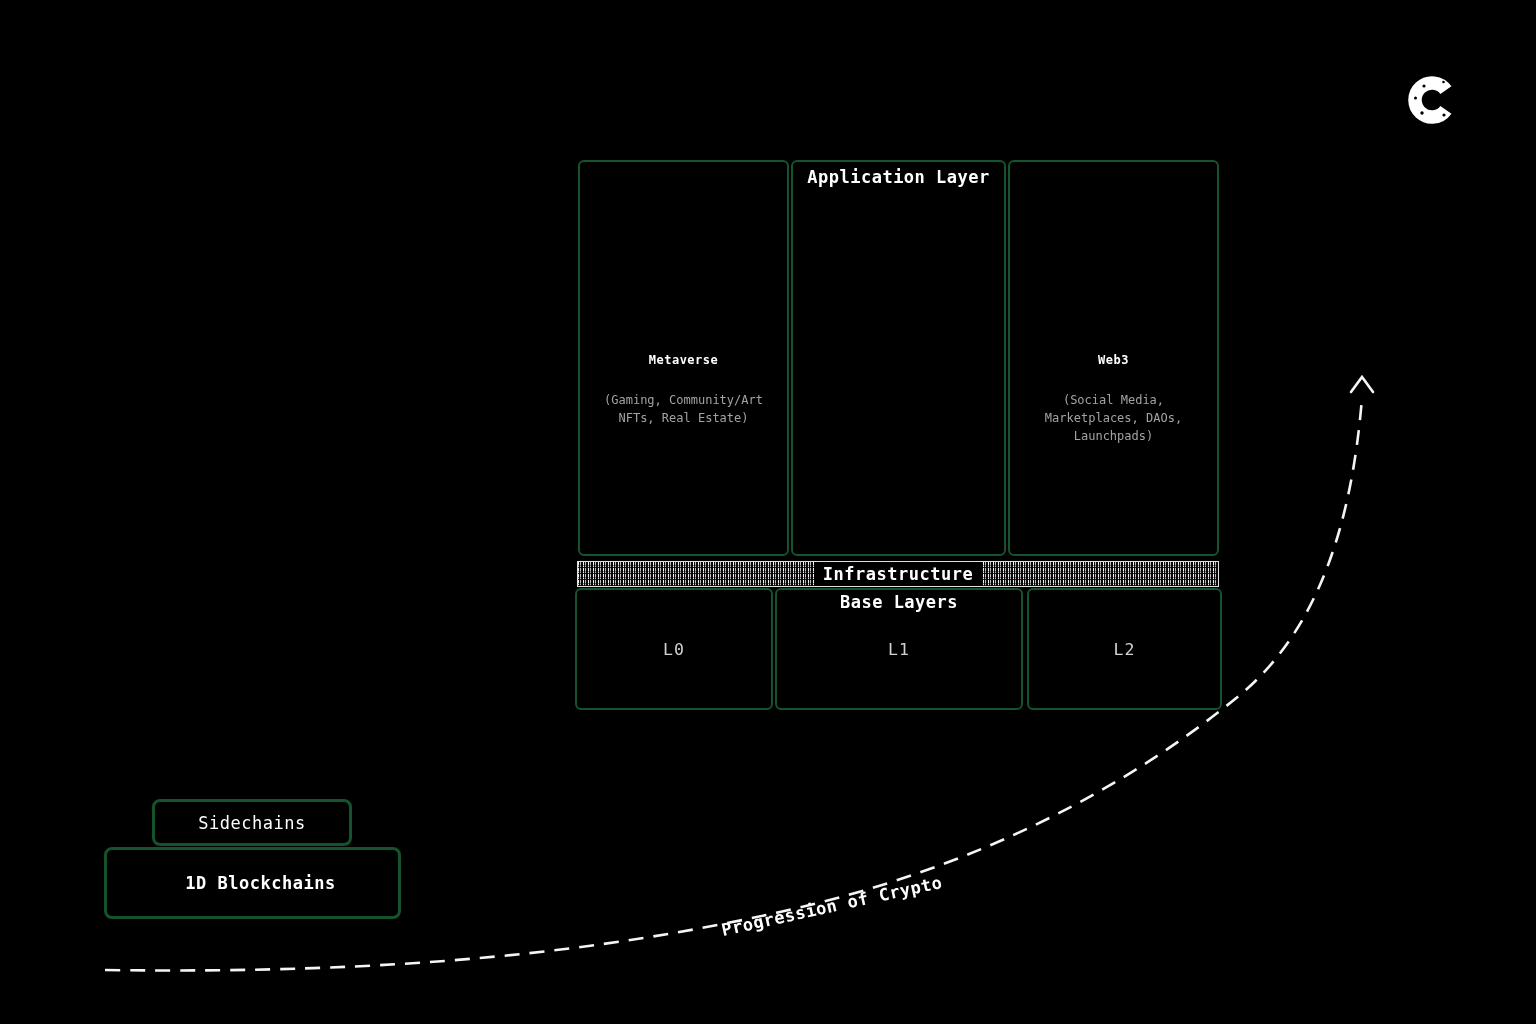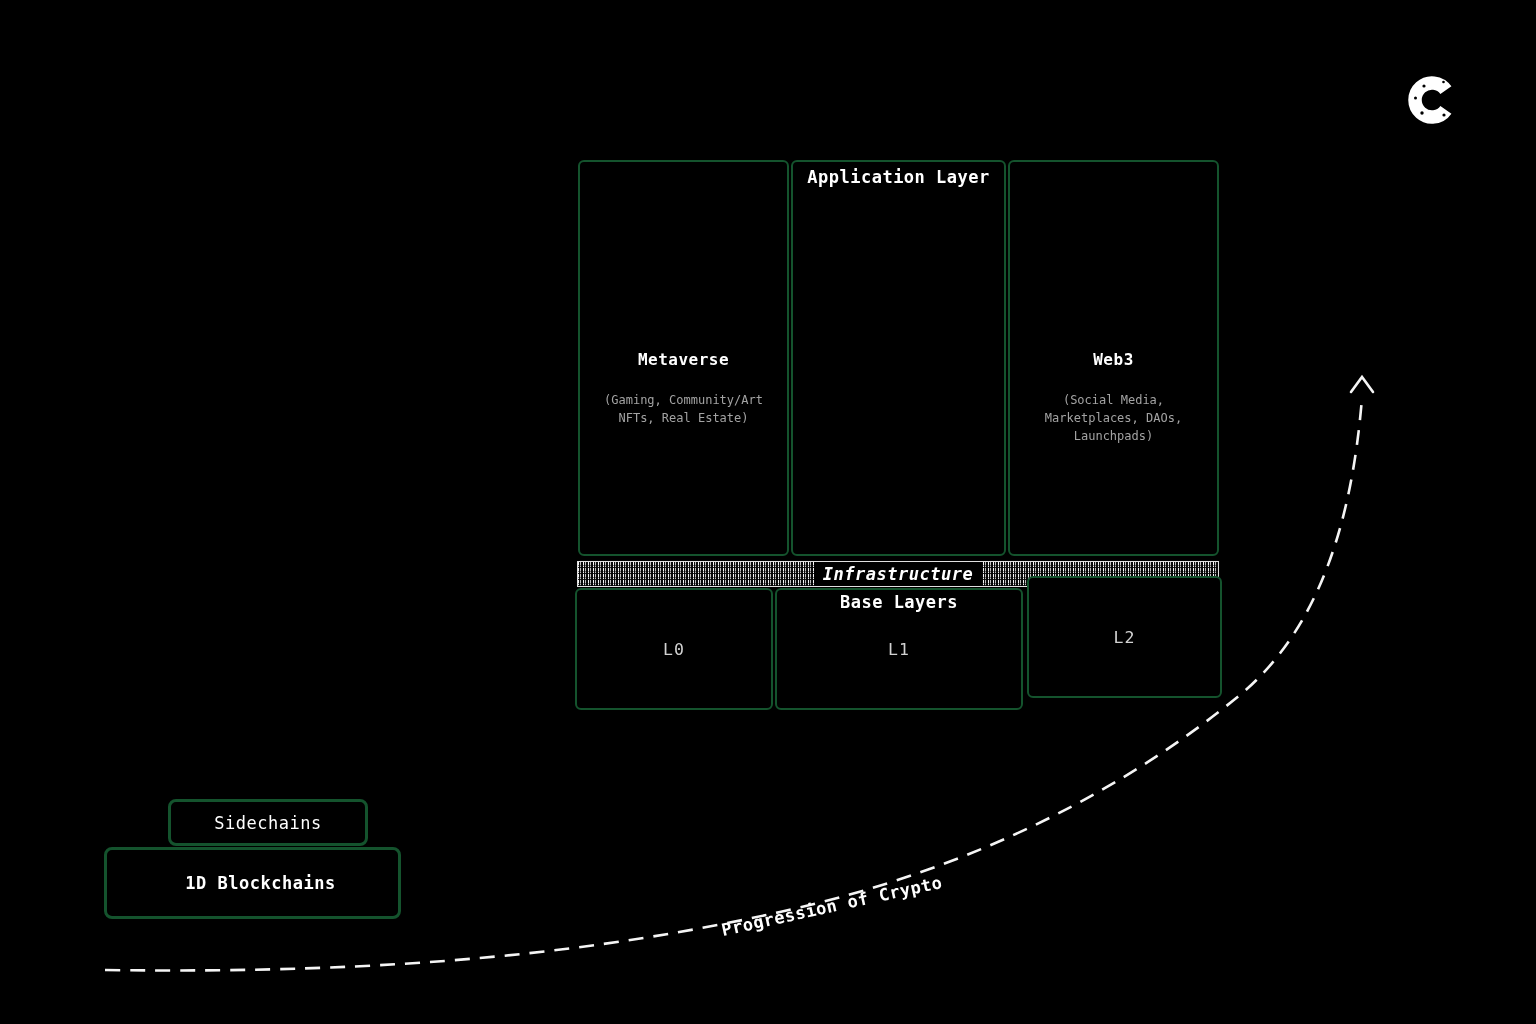--- a/index.html
+++ b/index.html
@@ -21,51 +21,51 @@
   .box{position:absolute;box-sizing:border-box;background:#000;border:2px solid #14532d;border-radius:6px;}
 
   
   .app-col{color:#fff;}
   .col1{left:578px;top:160px;width:211px;height:396px;}
   .col2{left:791px;top:160px;width:215px;height:396px;}
   .col3{left:1008px;top:160px;width:211px;height:396px;padding-left:31px;}
   .layer-title{position:absolute;top:4px;left:0;right:0;text-align:center;
     font-size:17px;font-weight:bold;color:#fff;line-height:22px;letter-spacing:0.5px;}
   .col-content{position:absolute;top:187px;left:4px;right:4px;text-align:center;}
-  .col-heading{font-size:16px;font-weight:bold;color:#ffffff;line-height:22px;letter-spacing:0.5px;}
+  .col-heading{font-size:12px;font-weight:bold;color:#ffffff;line-height:22px;letter-spacing:0.5px;}
   .col-details{margin:20px auto 0;font-size:12px;line-height:18px;color:#a3a3a3;}
   .col1 .col-details{max-width:164px;}
   .col2 .col-details{max-width:150px;}
   .col3 .col-details{max-width:146px;}
 
   
   .infra{
     position:absolute;left:577px;top:561px;width:642px;height:26px;box-sizing:border-box;
     border:1px solid #e0e0e0;
     background-color:#6a6a6a;
     background-image:
       repeating-linear-gradient(0deg, rgba(0,0,0,.85) 0 1px, rgba(0,0,0,0) 1px 2px, rgba(0,0,0,.45) 2px 3px, rgba(0,0,0,0) 3px 6px),
       repeating-linear-gradient(90deg, rgba(255,255,255,.95) 0 1px, rgba(0,0,0,.9) 1px 2px, rgba(255,255,255,.55) 2px 3px, rgba(0,0,0,.9) 3px 5px);
-    display:flex;align-items:flex-start;justify-content:center;font-style:italic;
+    display:flex;align-items:flex-start;justify-content:center;
   }
   .infra-label{background:#000;color:#fff;font-weight:bold;font-size:17px;
     line-height:24px;padding:0 9px;letter-spacing:0.5px;white-space:nowrap;}
 
   
   .base1{left:575px;top:588px;width:198px;height:122px;}
   .base2{left:775px;top:588px;width:248px;height:122px;}
-  .base3{left:1027px;top:576px;width:195px;height:122px;text-align:right;}
+  .base3{left:1027px;top:588px;width:195px;height:122px;text-align:right;}
   .base-box{display:flex;align-items:center;justify-content:center;}
   .base-title{position:absolute;top:1px;left:0;right:0;text-align:center;
     font-size:17px;font-weight:bold;color:#fff;line-height:22px;letter-spacing:0.5px;}
   .base-label{font-size:16.5px;color:#d2d2d2;letter-spacing:1px;}
 
   
   .sidechains{left:152px;top:799px;width:200px;height:47px;border-width:3px;border-radius:8px;
-    display:flex;align-items:center;justify-content:center;font-size:17px;color:#fff;letter-spacing:0.5px;margin-left:16px;}
+    display:flex;align-items:center;justify-content:center;font-size:17px;color:#fff;letter-spacing:0.5px;}
   .oneD{left:104px;top:847px;width:297px;height:72px;border-width:3px;border-radius:8px;
     display:flex;align-items:center;justify-content:center;font-size:17px;font-weight:bold;color:#fff;letter-spacing:0.5px;padding-left:16px;}
 </style>
 </head>
 <body>
 
 <div class="canvas">
 
   <svg class="overlay" viewBox="0 0 1536 1024">
     <path class="curve" d="M105,970 C400,974 600,952 780,912 C980,868 1130,785 1240,695 C1320,628 1352,520 1362,398"></path>

